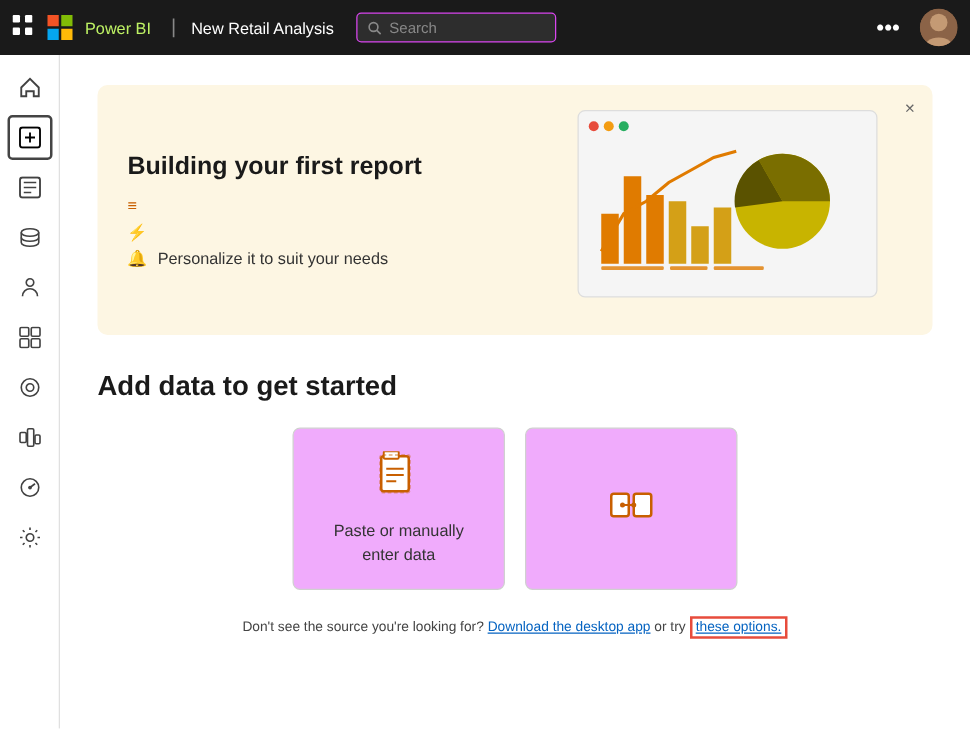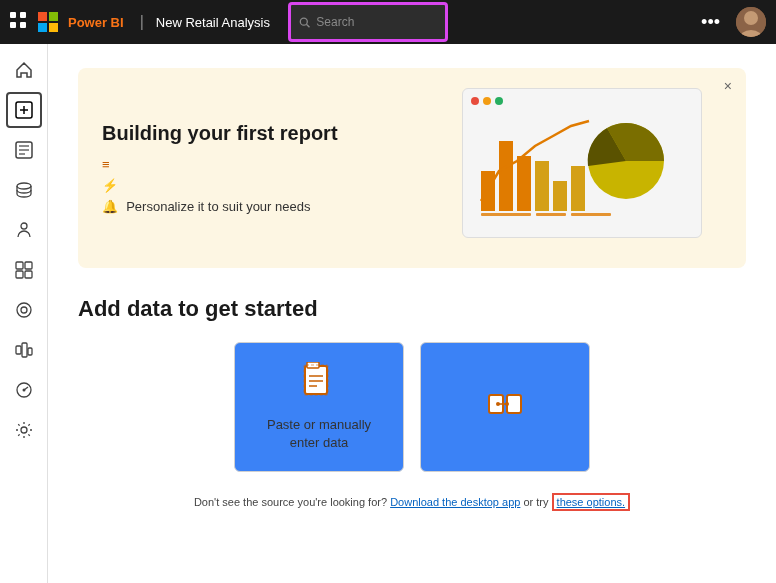--- a/index.html
+++ b/index.html
@@ -15,28 +15,28 @@
       gap: 8px;
       flex-shrink: 0;
     }
     .topbar-apps-icon { color: #fff; font-size: 16px; cursor: pointer; margin-right: 4px; }
     .ms-square { width: 9px; height: 9px; }
     .ms-red { background: #f35325; }
     .ms-green { background: #81bc06; }
     .ms-blue { background: #05a6f0; }
     .ms-yellow { background: #ffba08; }
     .ms-grid { display: grid; grid-template-columns: 1fr 1fr; grid-template-rows: 1fr 1fr; gap: 1.5px; width: 20px; height: 20px; margin-right: 2px; }
-    .topbar-powerbi { color: #f97316; font-size: 13px; font-weight: 700; margin-right: 4px; }
+    .topbar-powerbi { color: #bef264; font-size: 13px; font-weight: 400; margin-right: 4px; }
     .topbar-divider { color: #888; margin: 0 4px; }
     .topbar-report-name { color: #fff; font-size: 13px; }
     .topbar-search {
       background: #2d2d2d;
-      border: 3px solid #d946ef;
+      border: 1px solid #d946ef;
       border-radius: 4px;
-      height: 40px;
+      height: 24px;
       display: flex;
       align-items: center;
       padding: 0 8px;
       gap: 6px;
       margin-left: 10px;
       width: 160px;
     }
     .topbar-search input {
       background: transparent;
       border: none;
@@ -154,21 +154,21 @@
       width: 170px;
       height: 130px;
       border: 1px solid #d0d0d0;
       border-radius: 6px;
       display: flex;
       flex-direction: column;
       align-items: center;
       justify-content: center;
       gap: 10px;
       cursor: pointer;
-      background: #3b82f6;
+      background: #f0abfc;
       padding: 16px;
     }
     .data-card-label { font-size: 13px; color: #333; text-align: center; line-height: 1.4; }
 
     
     .footer-text {
       text-align: center;
       font-size: 11px;
       color: #444;
     }

